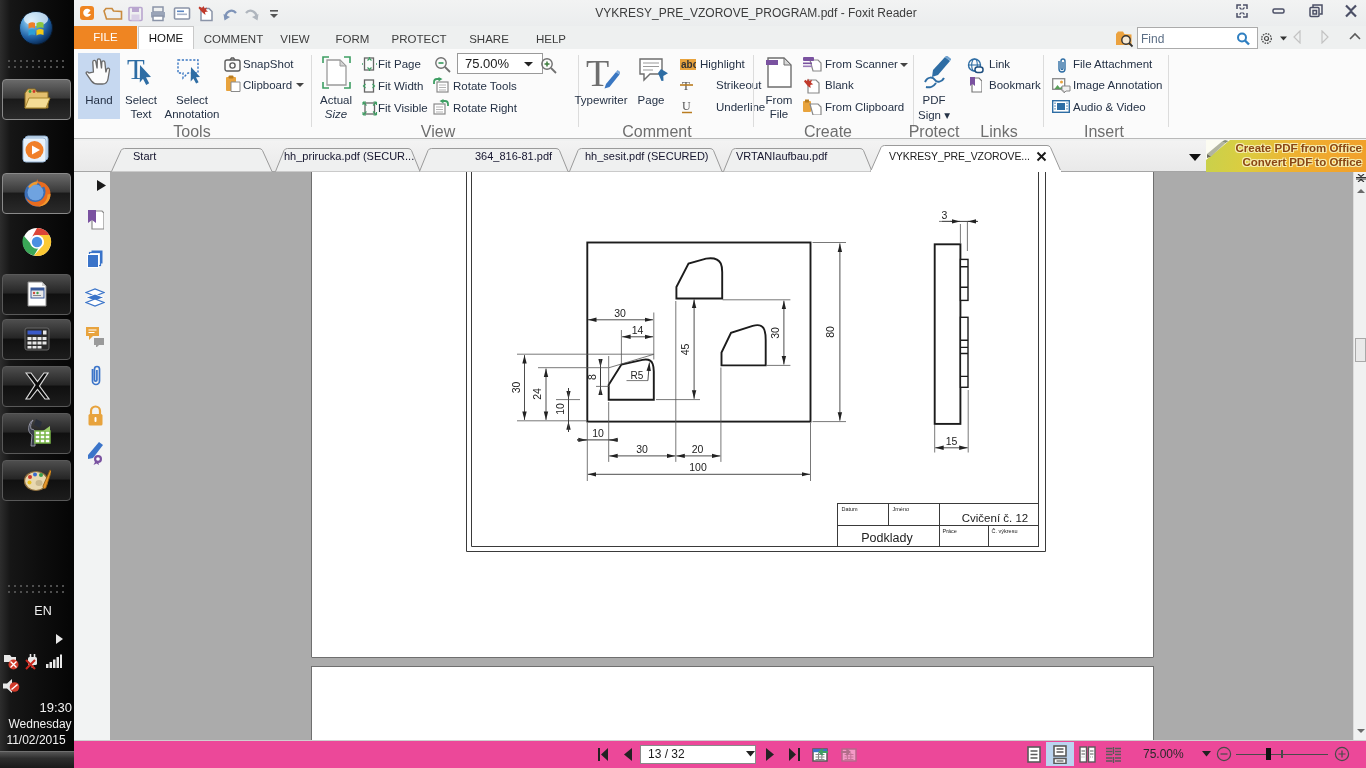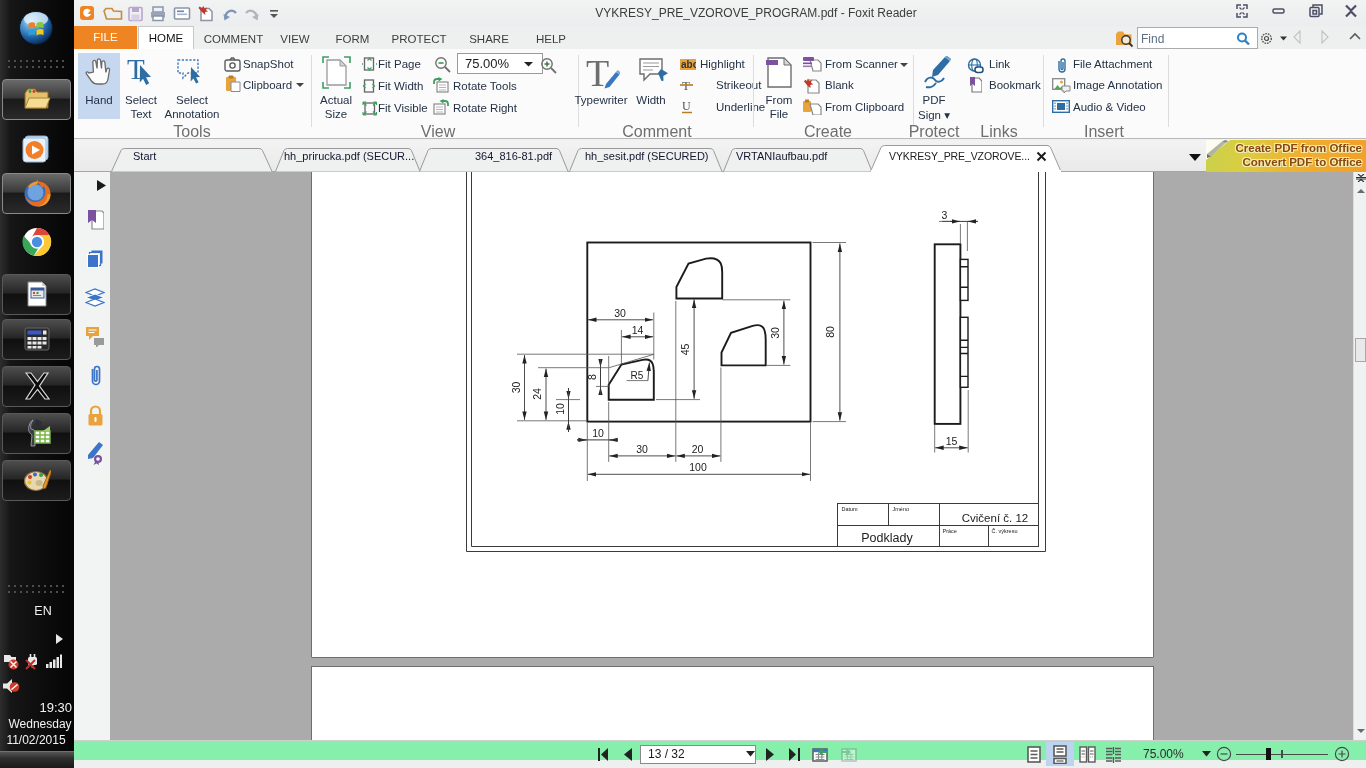--- a/index.html
+++ b/index.html
@@ -4,21 +4,21 @@
 html,body{margin:0;padding:0;width:1366px;height:768px;overflow:hidden;background:#eef0f0;font-family:"Liberation Sans",sans-serif;}
 .a{position:absolute;}
 #titlebar{position:absolute;left:74px;top:0;width:1292px;height:26px;background:linear-gradient(#f2f3f3,#ebedee);}
 #tabrow{position:absolute;left:74px;top:26px;width:1292px;height:23px;background:#eef0f0;}
 #ribbon{position:absolute;left:74px;top:49px;width:1292px;height:89px;background:#fbfbfb;border-bottom:1px solid #b9b9b9;}
 #strip{position:absolute;left:74px;top:139px;width:1292px;height:2px;background:#f0f1f1;}
 #doctabs{position:absolute;left:74px;top:141px;width:1292px;height:30px;background:linear-gradient(#f3f3f3,#e9e9e9);border-bottom:1px solid #a5a5a5;}
 #navstrip{position:absolute;left:74px;top:172px;width:36px;height:568px;background:#f2f3f3;}
 #docarea{position:absolute;left:110px;top:172px;width:1243px;height:568px;background:#ababab;overflow:hidden;}
 #vscroll{position:absolute;left:1353px;top:172px;width:13px;height:568px;background:#f0f1f1;border-left:1px solid #dcdcdc;}
-#statusbar{position:absolute;left:74px;top:740px;width:1292px;height:20px;background:#86efac;border-top:1px solid #cfcfcf;box-sizing:border-box;}
+#statusbar{position:absolute;left:74px;top:740px;width:1292px;height:28px;background:#ec4899;border-top:1px solid #cfcfcf;box-sizing:border-box;}
 .rtab{position:absolute;top:4px;height:19px;line-height:19px;font-size:11.5px;color:#3d3d3d;text-align:center;}
 .glabel{position:absolute;top:74px;width:80px;text-align:center;font-size:16px;color:#6e6e6e;}
 .gdiv{position:absolute;top:6px;height:72px;width:1px;background:#dcdcdc;}
 .btxt{position:absolute;font-size:11.5px;color:#253246;}
 .ctr{text-align:center;}
 .dtabtxt{position:absolute;top:8.5px;font-size:11px;color:#15152e;white-space:nowrap;}
 #taskbar{position:absolute;left:0;top:0;width:74px;height:768px;background:linear-gradient(90deg,#2d2d2d 0,#161616 14%,#0c0c0c 60%,#050505 100%);}
 .tbtn{position:absolute;left:2px;width:69px;height:41px;border:1px solid #595959;border-radius:4px;background:linear-gradient(#4e4e4e,#262626 45%,#101010 50%,#1c1c1c);box-sizing:border-box;}
 .ticon{position:absolute;left:23px;}
 </style></head>
@@ -259,21 +259,21 @@
 <div class="gdiv" style="left:237px;"></div>
 
 <svg class="a" style="left:248px;top:7px" width="29" height="33" viewBox="0 0 29 33">
  <path d="M5 4h13l6 6v19H5z" fill="#fff" stroke="#9a9a9a" stroke-width="1.3"></path>
  <path d="M18 4l6 6h-6z" fill="#d4d4d4" stroke="#9a9a9a" stroke-width="1"></path>
  <g stroke="#3e9e63" stroke-width="1.6" fill="none">
   <path d="M1 7V1h6M22 1h6v6M28 26v6h-6M7 32H1v-6"></path>
  </g>
 </svg>
 <div class="btxt ctr" style="left:232px;top:45px;width:60px;">Actual</div>
-<div class="btxt ctr" style="left:232px;top:59px;width:60px;">Size</div>
+<div class="btxt ctr" style="left:232px;top:59px;width:60px;font-style:italic;">Size</div>
 <svg class="a" style="left:288px;top:8px" width="15" height="14" viewBox="0 0 15 14">
  <rect x="2.5" y="1" width="9" height="12" fill="none" stroke="#666" stroke-width="1.3"></rect>
  <path d="M7.5 1v-1M7.5 13v1M0 7h1M14 7h1" stroke="#3e9e63" stroke-width="1.3"></path>
  <path d="M5.5 3.5l2-2 2 2M5.5 10.5l2 2 2-2" fill="none" stroke="#3e9e63" stroke-width="1.2"></path>
 </svg>
 <div class="btxt" style="left:304px;top:9px;">Fit Page</div>
 <svg class="a" style="left:288px;top:30px" width="15" height="14" viewBox="0 0 15 14">
  <rect x="2.5" y="1" width="9" height="12" fill="none" stroke="#666" stroke-width="1.3"></rect>
  <path d="M3.5 5l-2 2 2 2M10.5 5l2 2-2 2" fill="none" stroke="#3e9e63" stroke-width="1.2"></path>
 </svg>
@@ -318,21 +318,21 @@
  <text x="0" y="29" font-family="Liberation Serif,serif" font-size="38" fill="#6e6e6e">T</text>
  <path d="M20 27l10-12 3.5 2.5-10 12.5-5 1.5z" fill="#3a77c2"></path>
  <path d="M30 15l3.5 2.5 1.5-2-3.5-2.5z" fill="#79a6d8"></path>
 </svg>
 <div class="btxt ctr" style="left:497px;top:45px;width:60px;">Typewriter</div>
 <svg class="a" style="left:564px;top:8px" width="30" height="32" viewBox="0 0 30 32">
  <path d="M2 2h22v15H12l-6 6v-6H2z" fill="#fff" stroke="#6e6e6e" stroke-width="1.4"></path>
  <path d="M5 6h16M5 9.5h16M5 13h10" stroke="#9a9a9a" stroke-width="1.2"></path>
  <path d="M20 16l3.5 8 2-.3-.2-4.7 4.7-2.8-7-4.2z" fill="#2e6da4"></path>
 </svg>
-<div class="btxt ctr" style="left:557px;top:45px;width:40px;">Width</div>
+<div class="btxt ctr" style="left:557px;top:45px;width:40px;">Page</div>
 <svg class="a" style="left:606px;top:10px" width="16" height="11" viewBox="0 0 16 11">
  <rect x="0" y="0" width="16" height="11" fill="#e8a33d"></rect>
  <text x="1" y="9" font-size="10" font-weight="bold" fill="#333">abc</text>
 </svg>
 <div class="btxt" style="left:626px;top:9px;">Highlight</div>
 <svg class="a" style="left:606px;top:30px" width="15" height="13" viewBox="0 0 15 13">
  <text x="2" y="11" font-family="Liberation Serif,serif" font-size="13" fill="#555">T</text>
  <path d="M0 6h13" stroke="#b97c20" stroke-width="1.6"></path>
 </svg>
 <div class="btxt" style="left:626px;top:30px;margin-left:16px;">Strikeout</div>

